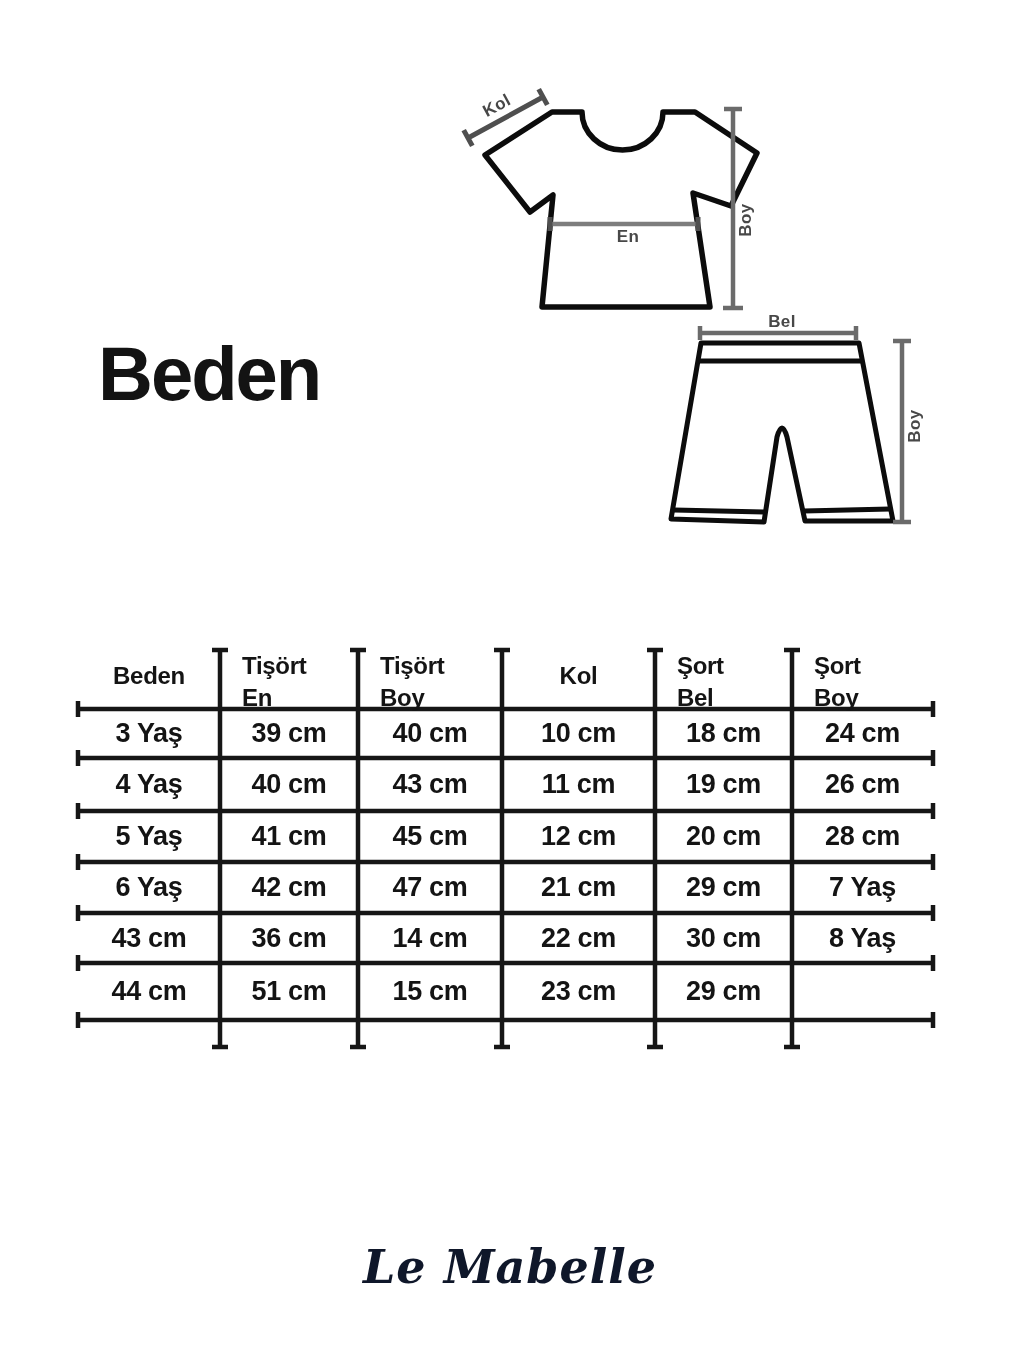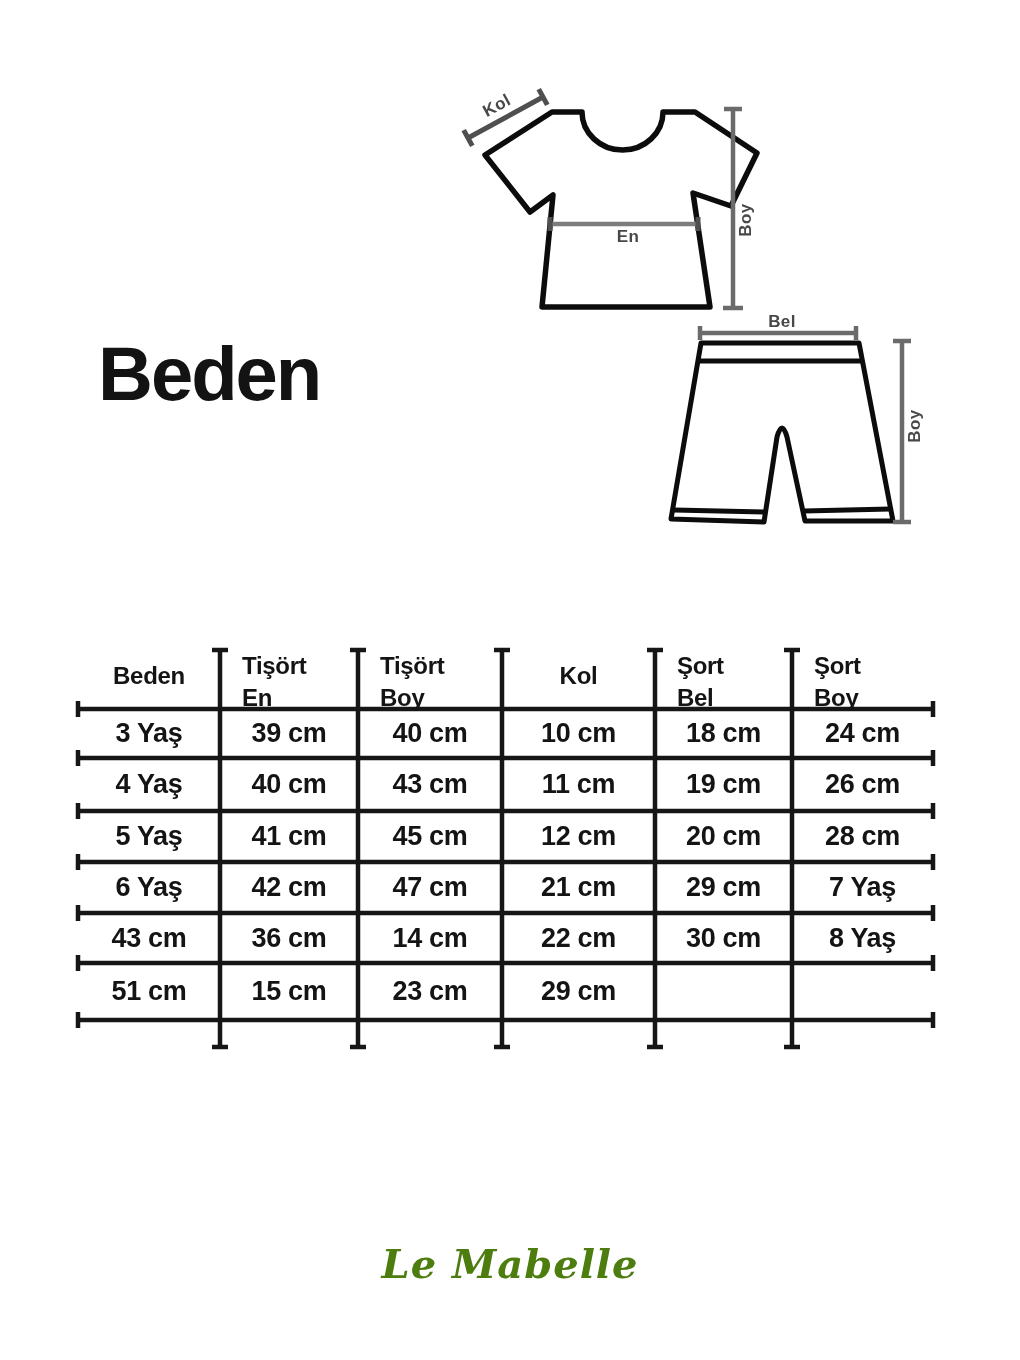--- a/index.html
+++ b/index.html
@@ -49,21 +49,21 @@
     display:flex;align-items:center;justify-content:center;
     font-size:27px;font-weight:bold;letter-spacing:-0.3px;
   }
 
   
   .brand{
     position:absolute;left:0;top:1240px;width:1020px;height:80px;
     text-align:center;
     font-family:"DejaVu Serif", serif;
     font-style:italic;font-weight:bold;
-    font-size:40px;color:#4d7c0f;letter-spacing:1px;
+    font-size:46px;color:#0f172a;letter-spacing:1px;
   }
 </style>
 </head>
 <body>
 
 <div id="canvas">
 
   <svg class="layer" width="1020" height="1360" viewBox="0 0 1020 1360">
 
     <g fill="none" stroke="#0c0c0c" stroke-width="5.5" stroke-linejoin="round">
@@ -178,20 +178,21 @@
     <div class="cell">29 cm</div>
 
     <div class="cell">7 Yaş</div>
     <div class="cell">43 cm</div>
     <div class="cell">36 cm</div>
     <div class="cell">14 cm</div>
     <div class="cell">22 cm</div>
     <div class="cell">30 cm</div>
 
     <div class="cell">8 Yaş</div>
+    <div class="cell">44 cm</div>
     <div class="cell">51 cm</div>
     <div class="cell">15 cm</div>
     <div class="cell">23 cm</div>
     <div class="cell">29 cm</div>
   </div>
 
   <div class="brand">Le Mabelle</div>
 
 </div>
 

